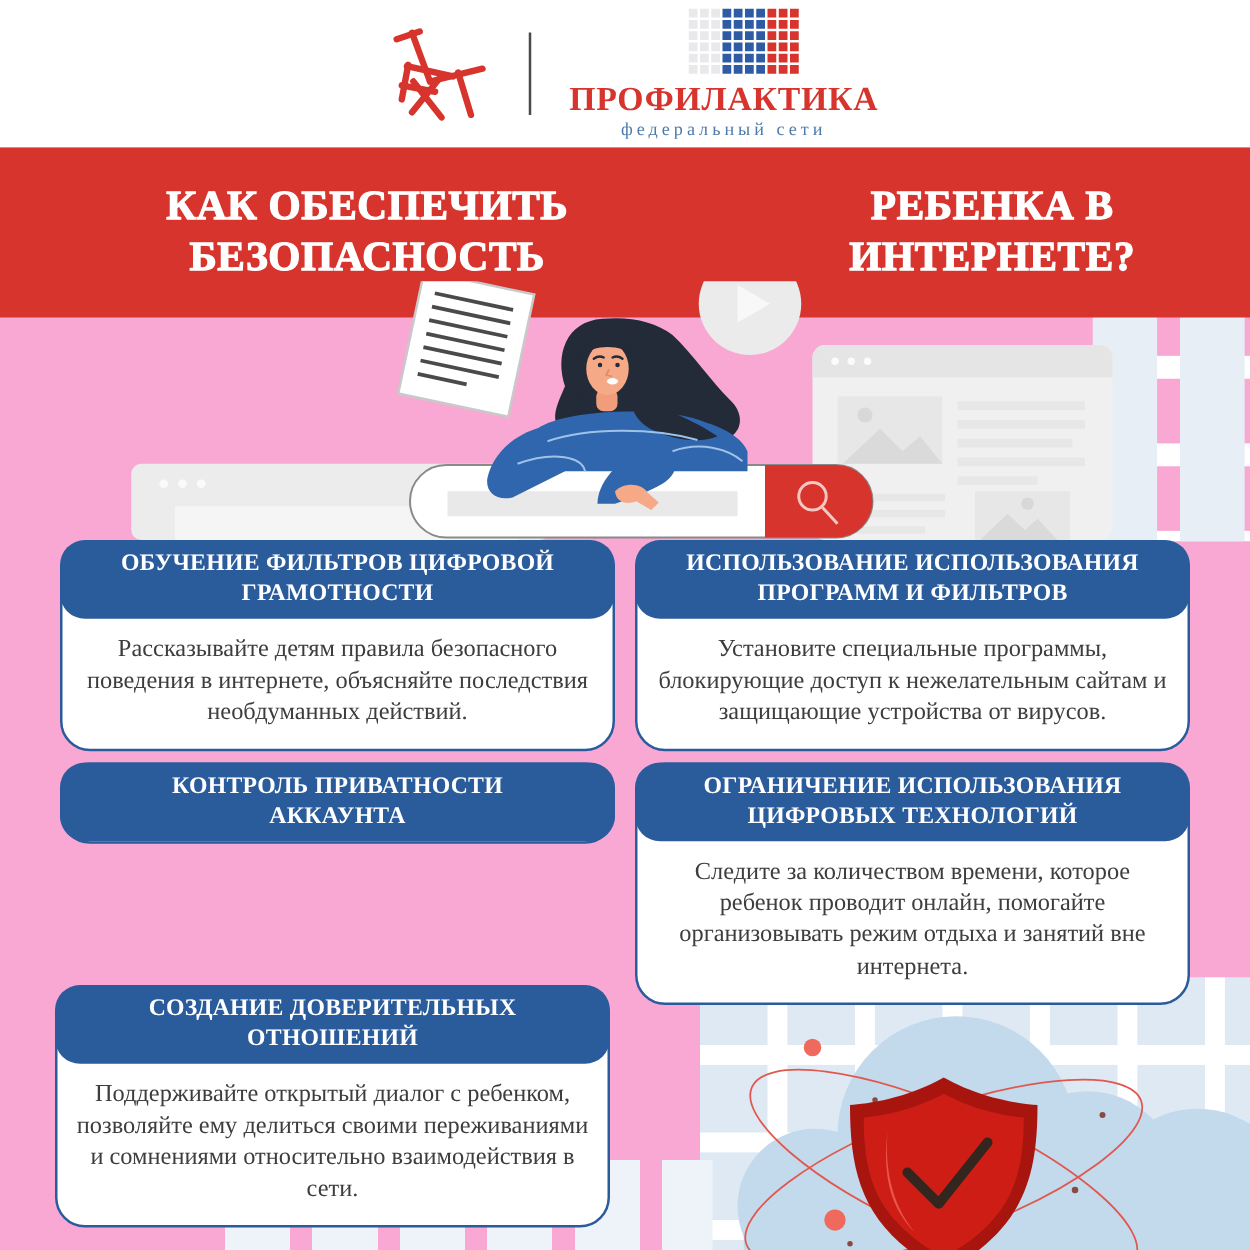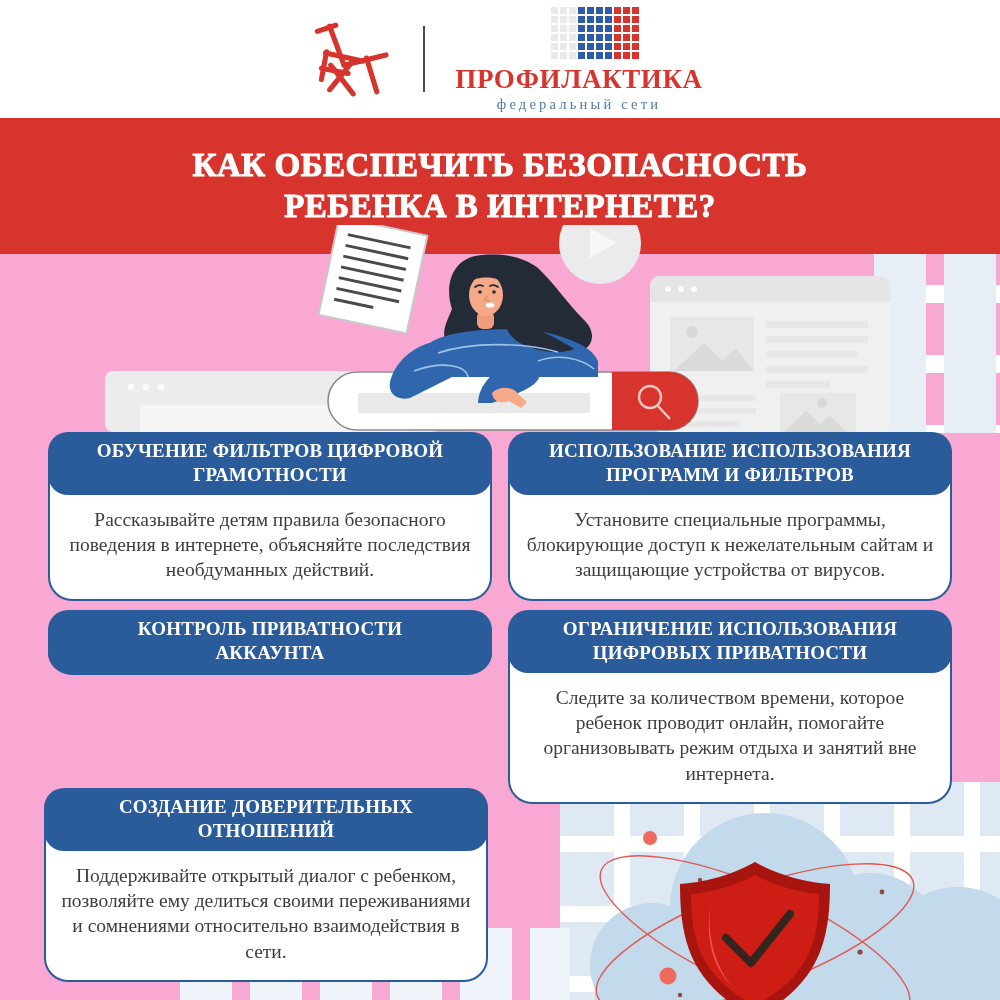--- a/index.html
+++ b/index.html
@@ -12,21 +12,21 @@
   .divider{width:2px;height:66px;background:#4a4a4a;}
   .brand{display:flex;flex-direction:column;align-items:center;}
   .flag{display:grid;grid-template-columns:repeat(10,7px);grid-auto-rows:7px;gap:2px;
         margin-bottom:7px;transform:translateX(16px);}
   .flag i{display:block;width:7px;height:7px;}
   .org-name{color:#d6342c;font-weight:bold;font-size:27px;letter-spacing:.6px;line-height:1;}
   .org-sub{color:#4d7aa8;font-size:14.5px;letter-spacing:3.2px;margin-top:4px;line-height:1;}
 
   
   .banner{position:absolute;top:118px;left:0;width:1000px;height:136px;background:#d6342c;
-          display:flex;flex-direction:column;align-items:center;justify-content:center;}
+          display:flex;flex-direction:row;align-items:center;justify-content:center;}
   .banner div{color:#fff;font-weight:bold;font-size:33px;line-height:1.25;letter-spacing:.5px;
               -webkit-text-stroke:1px #fff;text-align:center;}
 
   
   .grid{position:absolute;}
   .grid-right{left:874px;top:233px;width:126px;height:200px;
     background-image:linear-gradient(to right,#e8eef6 0 52px,transparent 52px 70px),
                      linear-gradient(to bottom,transparent 0 52px,#fff 52px 70px);
     background-size:70px 70px;}
   .grid-bottom{left:560px;top:782px;width:440px;height:218px;background-color:#dfe9f4;
@@ -253,21 +253,21 @@
   </div>
 
   <div class="card card3">
     <div class="card-header">
       <span>КОНТРОЛЬ ПРИВАТНОСТИ АККАУНТА</span>
     </div>
   </div>
 
   <div class="card card4">
     <div class="card-header">
-      <span>ОГРАНИЧЕНИЕ ИСПОЛЬЗОВАНИЯ ЦИФРОВЫХ ПРИВАТНОСТИ</span>
+      <span>ОГРАНИЧЕНИЕ ИСПОЛЬЗОВАНИЯ ЦИФРОВЫХ ТЕХНОЛОГИЙ</span>
     </div>
     <div class="card-body">Следите за количеством времени, которое ребенок проводит онлайн, помогайте организовывать режим отдыха и занятий вне интернета.</div>
   </div>
 
   <div class="card card5">
     <div class="card-header">
       <span>СОЗДАНИЕ ДОВЕРИТЕЛЬНЫХ ОТНОШЕНИЙ</span>
     </div>
     <div class="card-body">Поддерживайте открытый диалог с ребенком, позволяйте ему делиться своими переживаниями и сомнениями относительно взаимодействия в сети.</div>
   </div>

